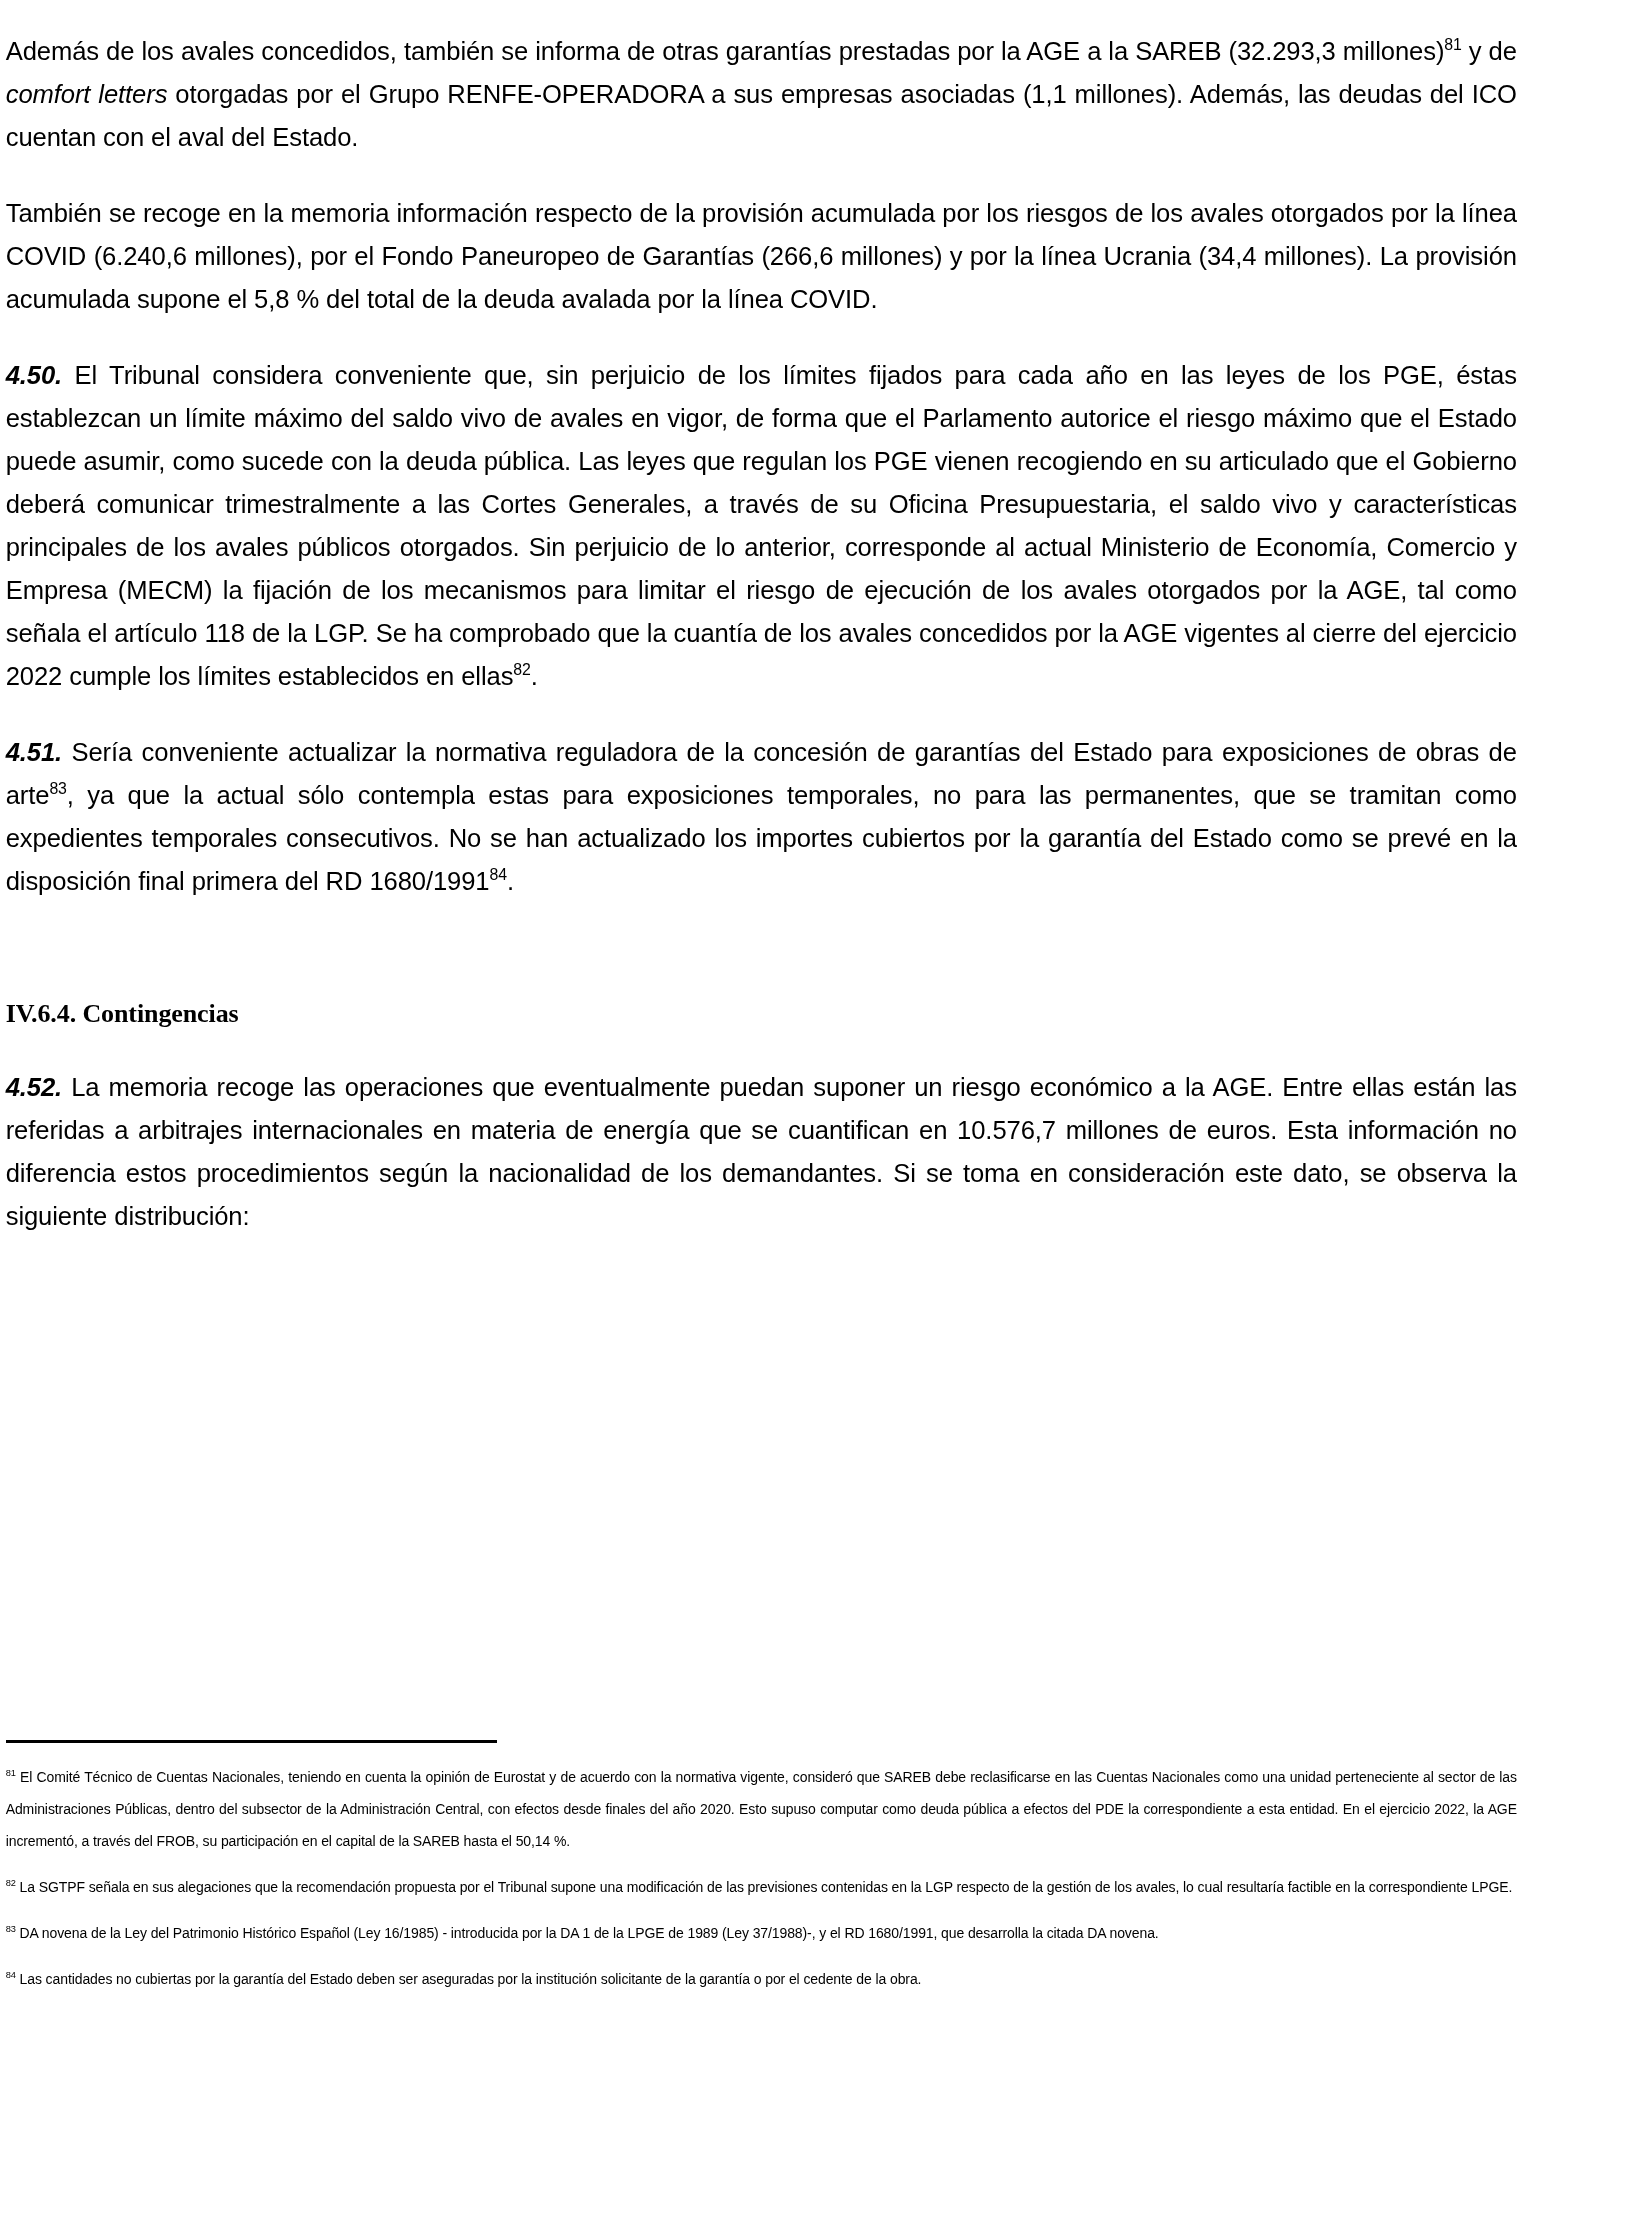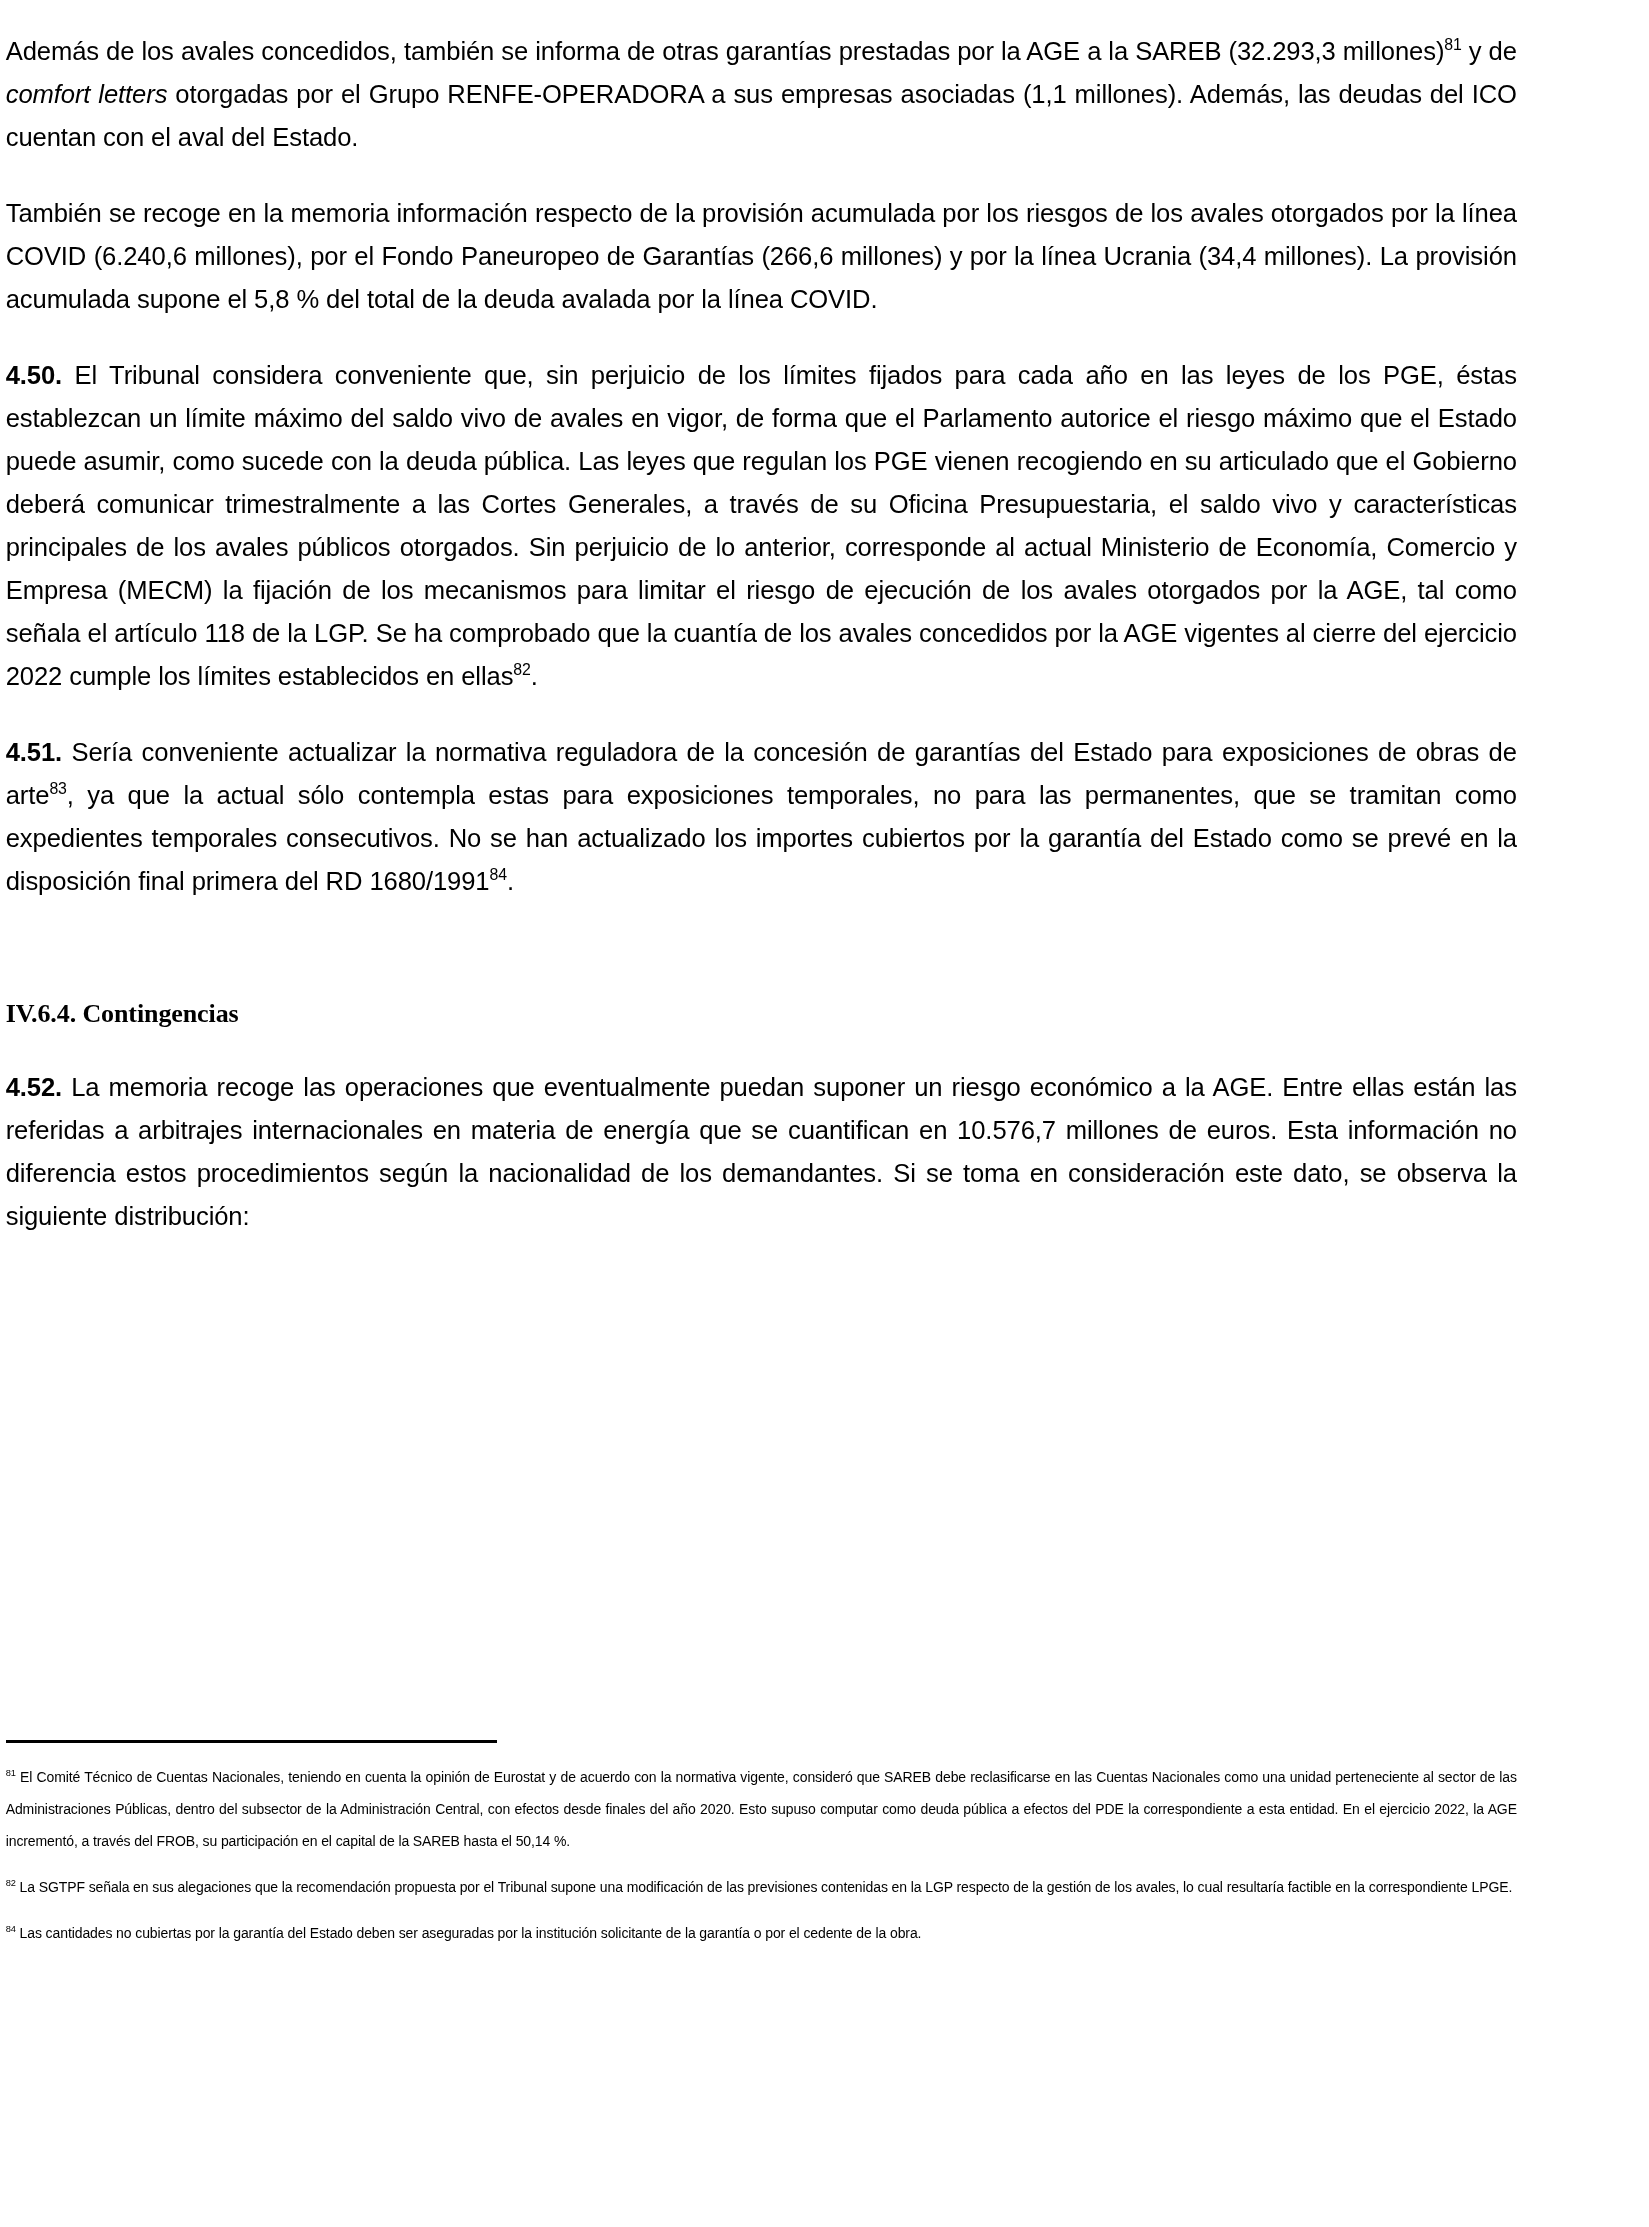--- a/index.html
+++ b/index.html
@@ -36,20 +36,21 @@
     font-size: 25.6px;
     line-height: 43px;
     text-align: justify;
     text-justify: inter-word;
     hyphens: none;
     letter-spacing: -0.1px;
   }
 
   .num {
     font-weight: bold;
+    font-style: italic;
   }
 
   .ital {
     font-style: italic;
   }
 
   sup.fnref {
     font-size: 0.62em;
     vertical-align: super;
     line-height: 0;
@@ -126,18 +127,19 @@
 
     <p class="para"><span class="num">4.52.</span> La memoria recoge las operaciones que eventualmente puedan suponer un riesgo económico a la AGE. Entre ellas están las referidas a arbitrajes internacionales en materia de energía que se cuantifican en 10.576,7 millones de euros. Esta información no diferencia estos procedimientos según la nacionalidad de los demandantes. Si se toma en consideración este dato, se observa la siguiente distribución:</p>
 
   </div>
 
   <div class="footnotes">
     <hr class="fn-rule">
     <div id="footnote-list">
         <p class="footnote"><span class="fnnum">81</span><span> El Comité Técnico de Cuentas Nacionales, teniendo en cuenta la opinión de Eurostat y de acuerdo con la normativa vigente, consideró que SAREB debe reclasificarse en las Cuentas Nacionales como una unidad perteneciente al sector de las Administraciones Públicas, dentro del subsector de la Administración Central, con efectos desde finales del año 2020. Esto supuso computar como deuda pública a efectos del PDE la correspondiente a esta entidad. En el ejercicio 2022, la AGE incrementó, a través del FROB, su participación en el capital de la SAREB hasta el 50,14 %.</span></p>
         <p class="footnote"><span class="fnnum">82</span><span> La SGTPF señala en sus alegaciones que la recomendación propuesta por el Tribunal supone una modificación de las previsiones contenidas en la LGP respecto de la gestión de los avales, lo cual resultaría factible en la correspondiente LPGE.</span></p>
+        <p class="footnote"><span class="fnnum">83</span><span> DA novena de la Ley del Patrimonio Histórico Español (Ley 16/1985) - introducida por la DA 1 de la LPGE de 1989 (Ley 37/1988)-, y el RD 1680/1991, que desarrolla la citada DA novena.</span></p>
         <p class="footnote"><span class="fnnum">84</span><span> Las cantidades no cubiertas por la garantía del Estado deben ser aseguradas por la institución solicitante de la garantía o por el cedente de la obra.</span></p>
       </div>
   </div>
 
 </div>
 
 
 </body></html>

